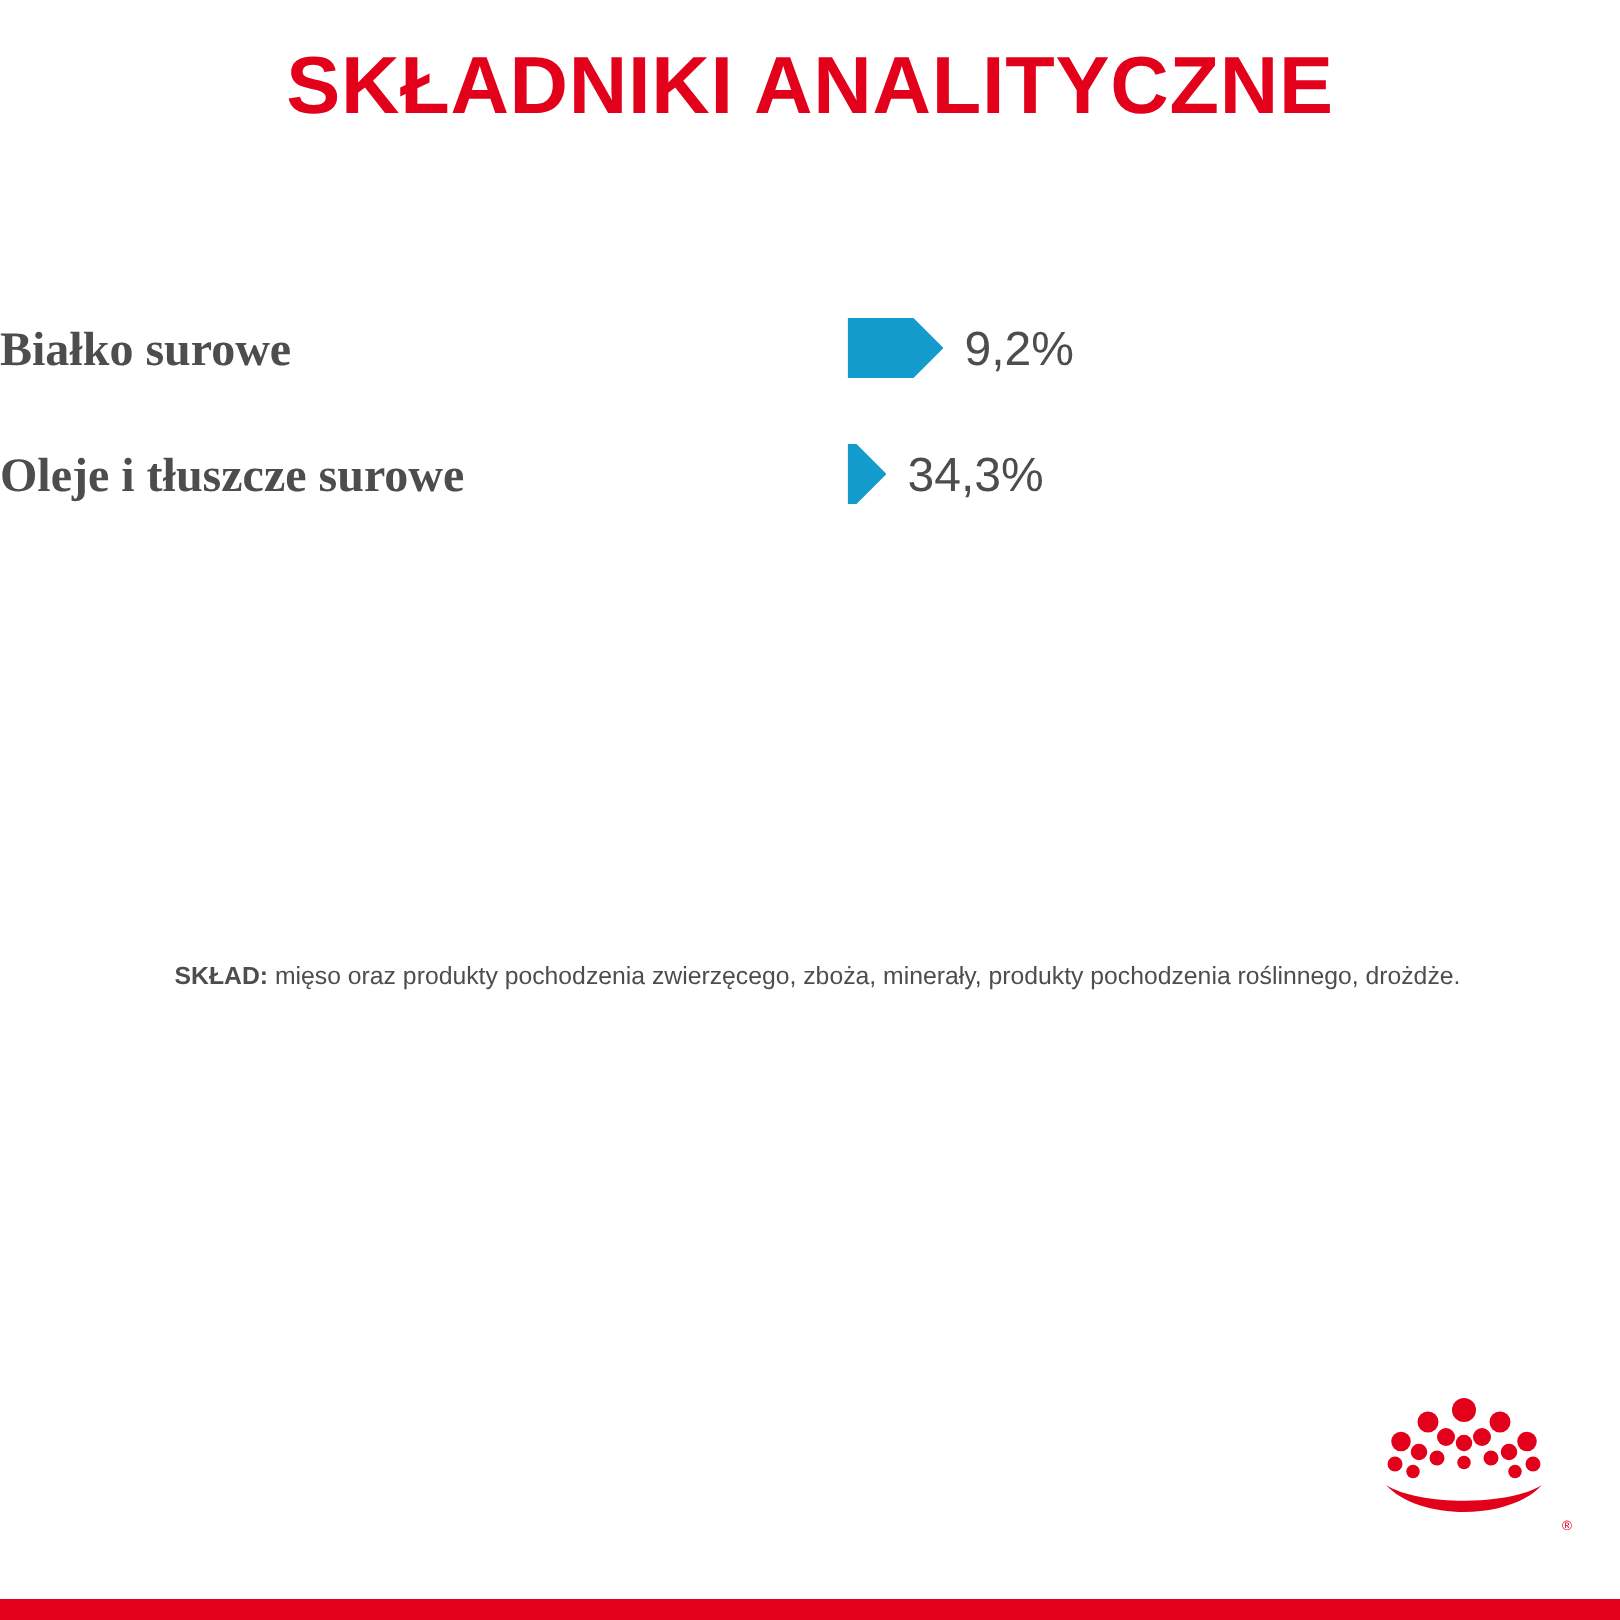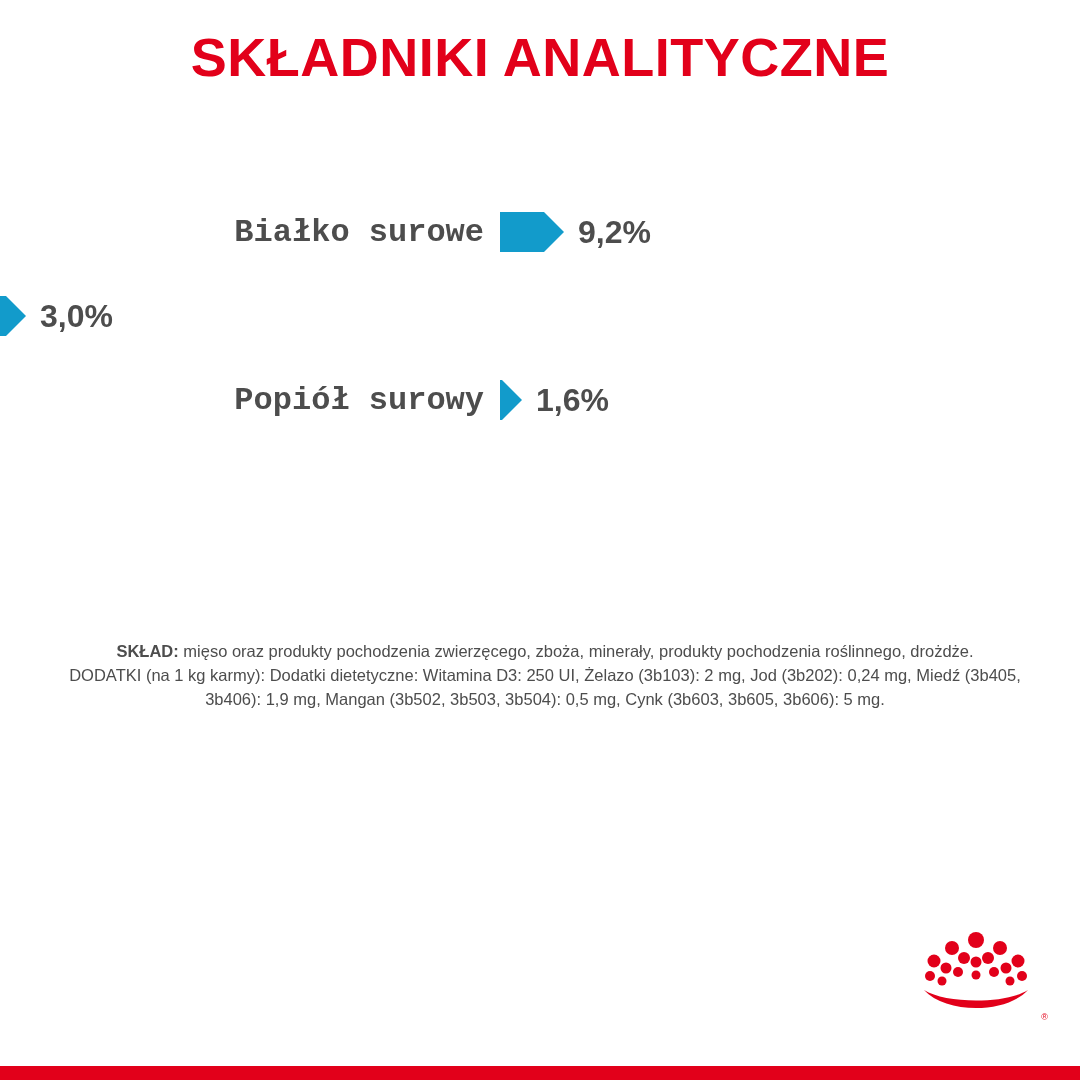--- a/index.html
+++ b/index.html
@@ -43,46 +43,45 @@
     top: 190px;
     left: 0;
     width: 1080px;
   }
   .chart-row {
     display: flex;
     align-items: center;
     height: 84px;
   }
   .row-label {
-    width: 500px;
-    text-align: right;
+    width: 565px;
     padding-right: 16px;
     box-sizing: border-box;
     color: #4d4d4d;
     font-size: 32px;
     font-weight: bold;
     white-space: nowrap;
-    font-family: Liberation Mono, monospace;
+    font-family: Liberation Serif, serif;
   }
   .bar-wrap {
     position: relative;
     height: 40px;
     display: flex;
     align-items: center;
   }
   .bar {
     height: 40px;
     background: #129bcb;
     
     clip-path: polygon(0 0, calc(100% - 20px) 0, 100% 50%, calc(100% - 20px) 100%, 0 100%);
   }
   .row-value {
     color: #4d4d4d;
     font-size: 32px;
-    font-weight: bold;
+    font-weight: normal;
     padding-left: 14px;
     white-space: nowrap;
     font-family: "Liberation Sans", sans-serif;
   }
 
   
   .composition {
     position: absolute;
     top: 640px;
     left: 55px;
@@ -139,40 +138,33 @@
 
     <div class="chart-row">
       <div class="row-label">Białko surowe</div>
       <div class="bar-wrap">
         <div class="bar" style="width:64px;"></div>
       </div>
       <div class="row-value">9,2%</div>
     </div>
 
     <div class="chart-row">
+      <div class="row-label">Oleje i tłuszcze surowe</div>
       <div class="bar-wrap">
         <div class="bar" style="width:26px;"></div>
       </div>
-      <div class="row-value">3,0%</div>
+      <div class="row-value">34,3%</div>
     </div>
 
-    <div class="chart-row">
-      <div class="row-label">Popiół surowy</div>
-      <div class="bar-wrap">
-        <div class="bar" style="width:22px;"></div>
-      </div>
-      <div class="row-value">1,6%</div>
-    </div>
 
 
   </div>
 
   <div class="composition">
     <p><span class="lead">SKŁAD:</span><span> mięso oraz produkty pochodzenia zwierzęcego, zboża, minerały, produkty pochodzenia roślinnego, drożdże.</span></p>
-    <p>DODATKI (na 1 kg karmy): Dodatki dietetyczne: Witamina D3: 250 UI, Żelazo (3b103): 2 mg, Jod (3b202): 0,24 mg, Miedź (3b405, 3b406): 1,9 mg, Mangan (3b502, 3b503, 3b504): 0,5 mg, Cynk (3b603, 3b605, 3b606): 5 mg.</p>
   </div>
 
   <div class="logo">
     <svg viewBox="0 0 120 90" width="120" height="90" aria-hidden="true">
       <g fill="#e2001a">
         <circle cx="60" cy="12" r="8"></circle>
         <circle cx="36" cy="20" r="7"></circle>
         <circle cx="84" cy="20" r="7"></circle>
         <circle cx="18" cy="33" r="6.5"></circle>
         <circle cx="102" cy="33" r="6.5"></circle>

